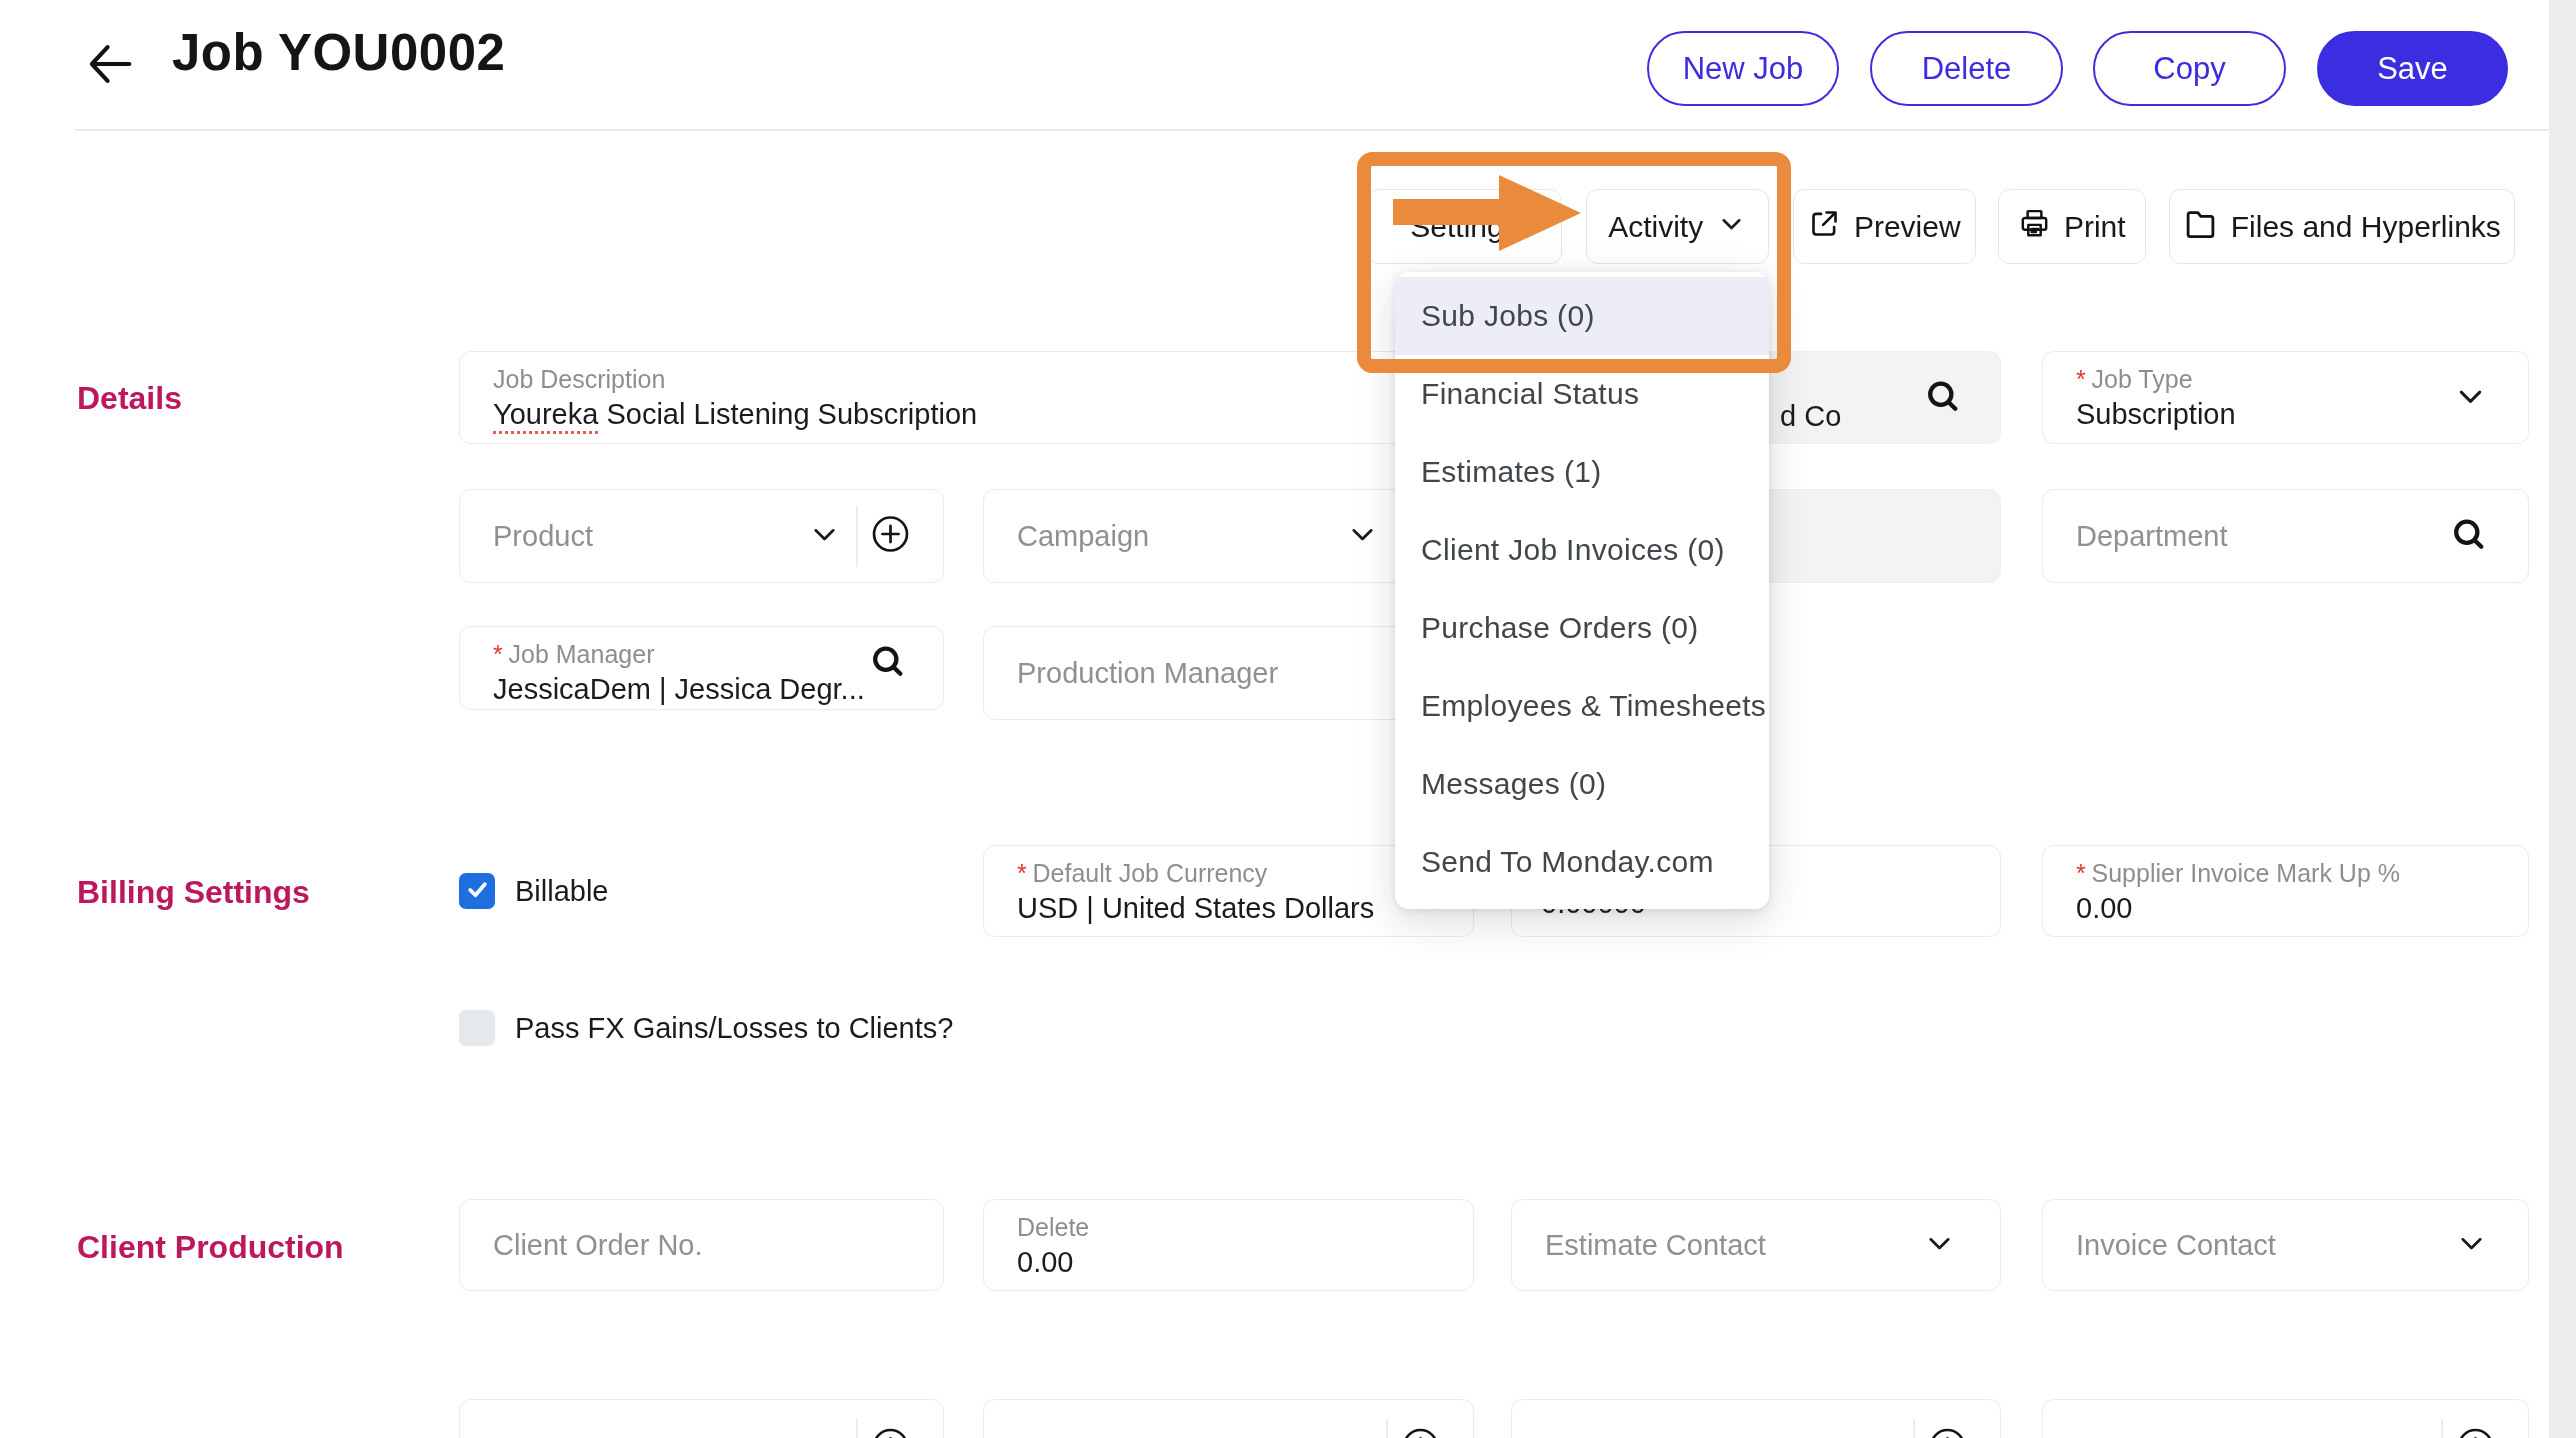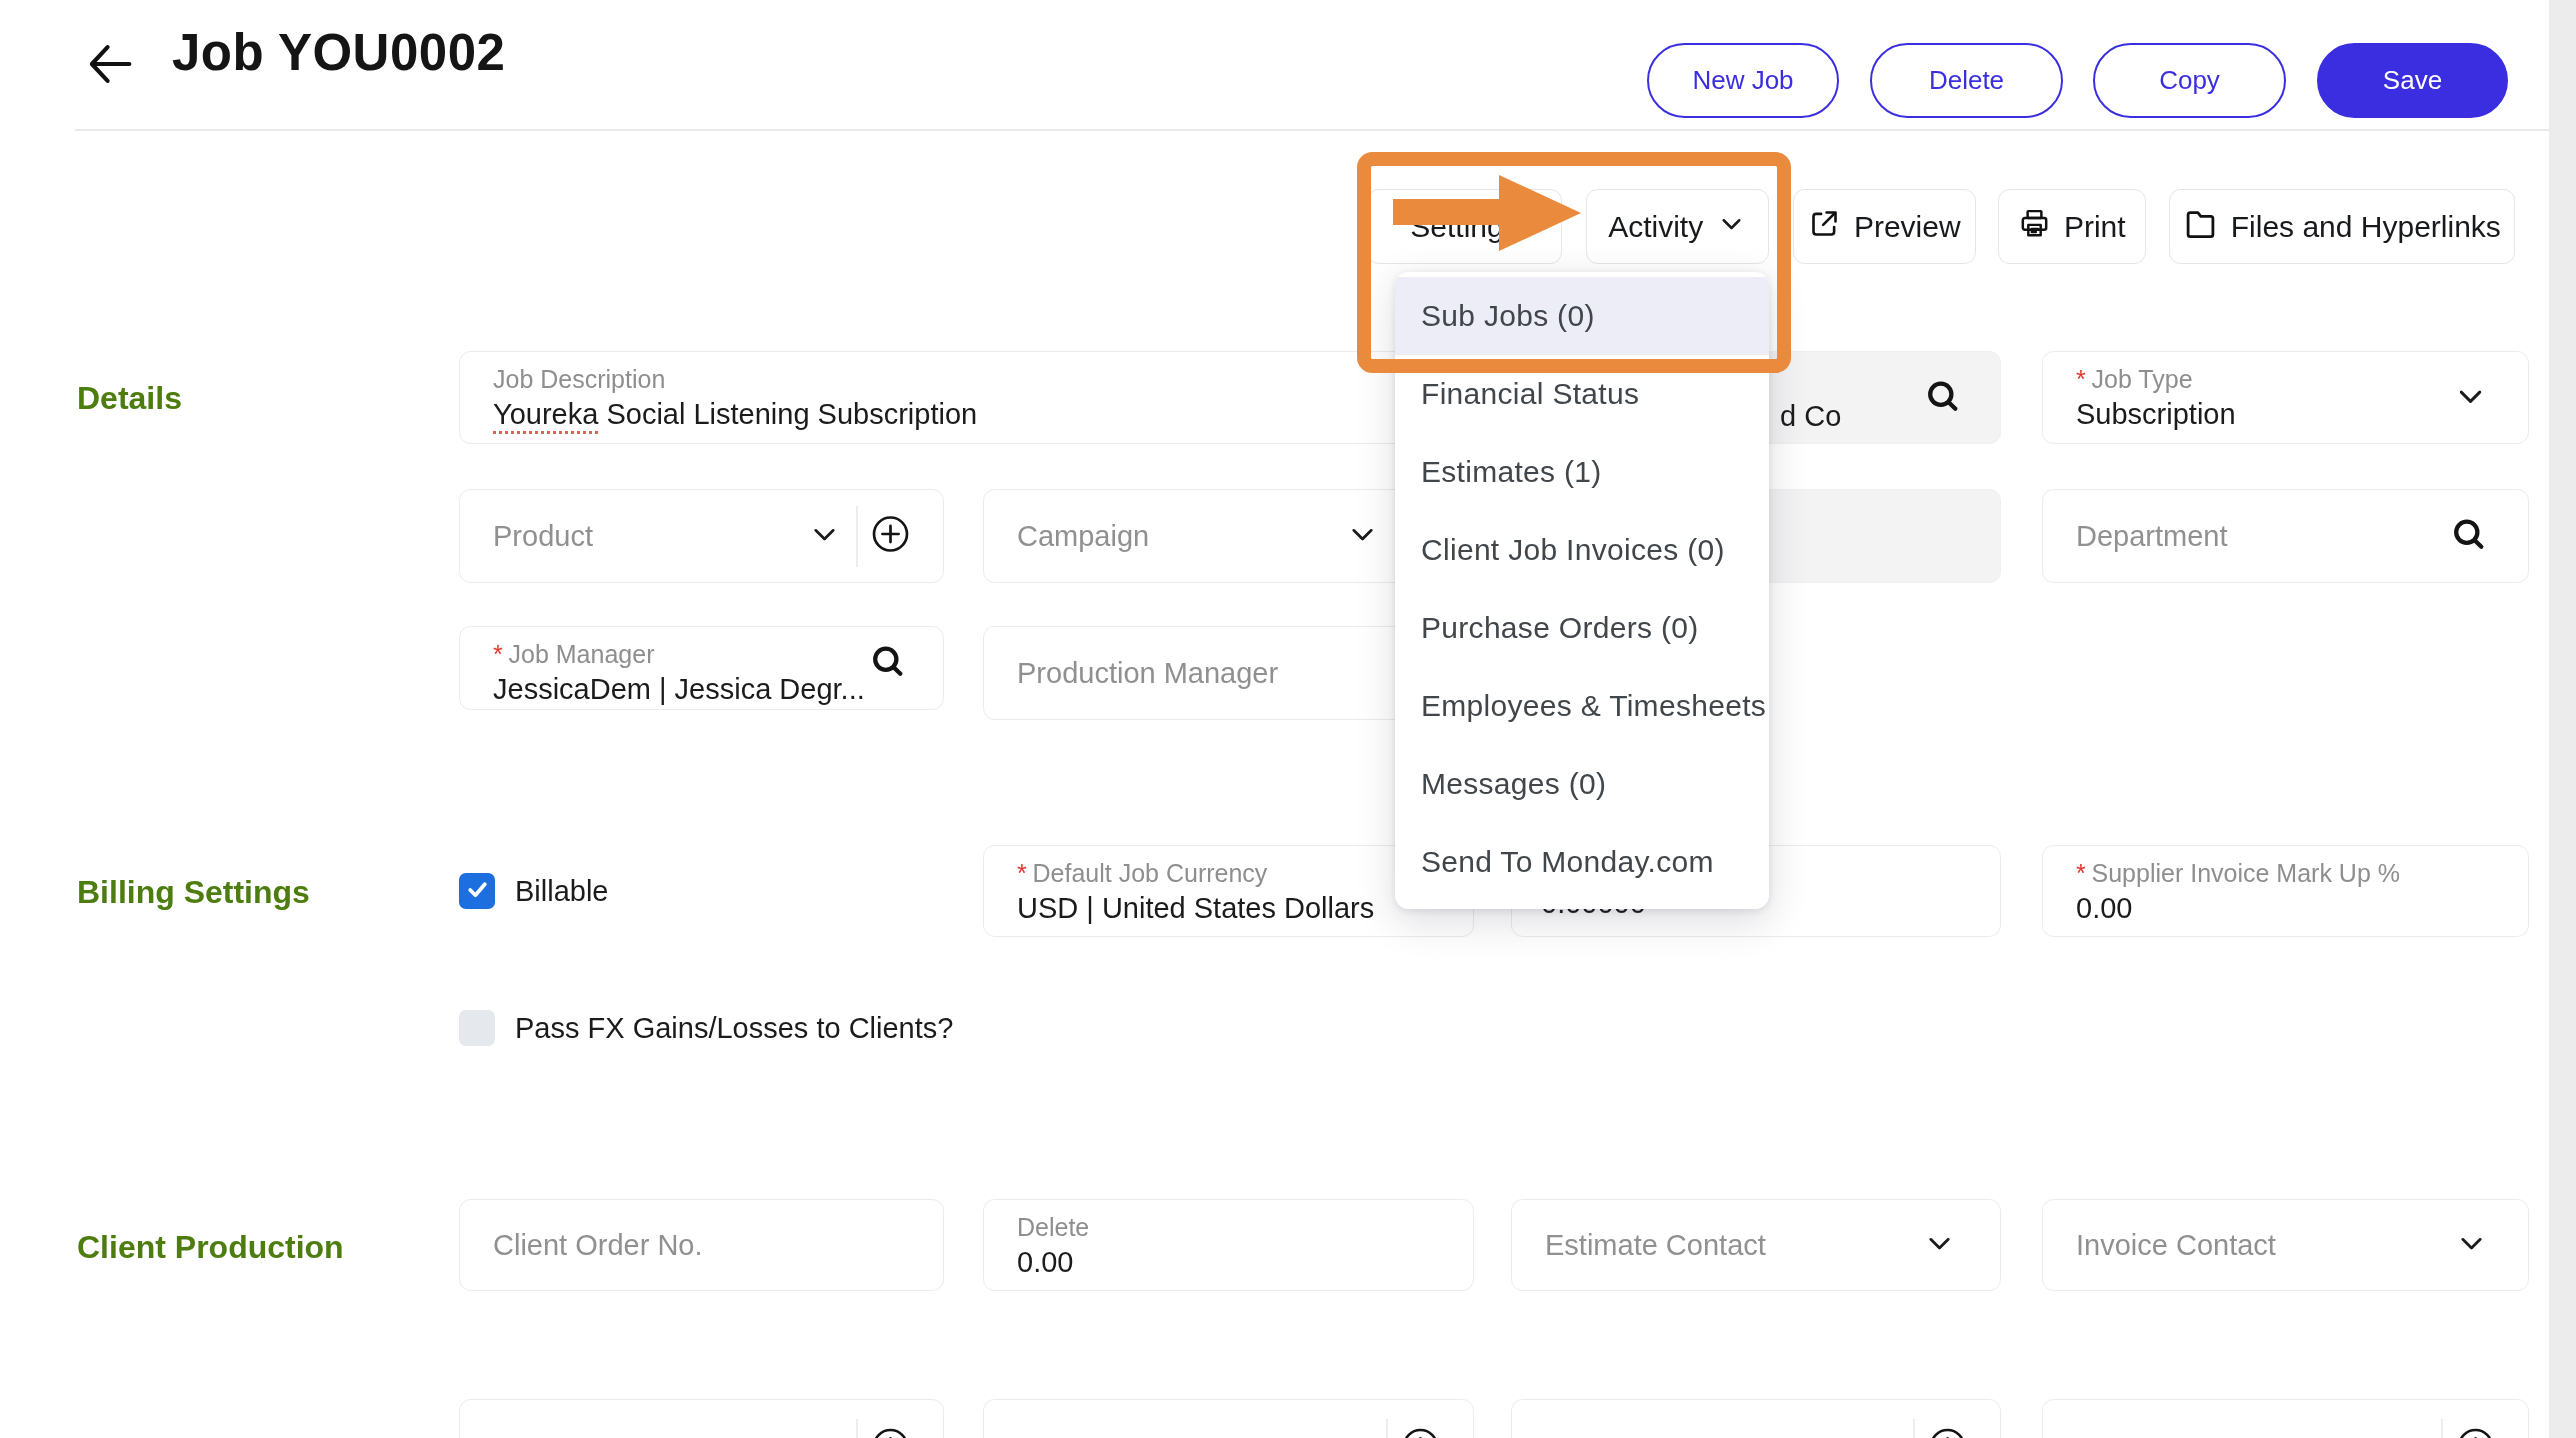--- a/index.html
+++ b/index.html
@@ -3,22 +3,22 @@
 <meta charset="utf-8">
 <style>
   * { margin:0; padding:0; box-sizing:border-box; }
   body { background:#fff; font-family:"Liberation Sans","DejaVu Sans",sans-serif; }
   .screen { position:relative; width:2576px; height:1439px; background:#fff; overflow:hidden; }
 
   
   .back-btn { position:absolute; left:81px; top:35px; width:58px; height:58px; cursor:pointer; }
   .page-title { position:absolute; left:172px; top:23px; font-size:51px; font-weight:700; color:#151515; letter-spacing:0.5px; }
   .pill-btn { position:absolute; top:31px; height:75px; border-radius:38px; border:2.9px solid #3A2EE0;
-              background:#fff; color:#3A2EE0; font-size:26px; display:flex; align-items:center; justify-content:center;
-              cursor:pointer; font-family:inherit;margin-top:12px; }
+              background:#fff; color:#3A2EE0; font-size:31px; display:flex; align-items:center; justify-content:center;
+              cursor:pointer; font-family:inherit; }
   .pill-btn.primary { background:#3A2EE0; color:#fff; border-color:#3A2EE0; }
   .hdr-divider { position:absolute; top:129px; left:75px; right:27px; height:1.9px; background:#e9e9e9; }
 
   
   .tool-btn { position:absolute; top:189px; height:75px; background:#fff; border:1.9px solid #e5e5e5; border-radius:11.6px;
               display:flex; align-items:center; justify-content:center; gap:12.6px; font-size:30px; color:#17191c;
               cursor:pointer; font-family:inherit; }
   .tool-btn svg { flex:0 0 auto; }
 
   
@@ -29,21 +29,21 @@
   .menu-item.hl { background:#EDEDF8; }
 
   
   .anno-rect { position:absolute; left:1357px; top:152px; width:434px; height:221px; border:14.5px solid #E98A3C;
                border-radius:15.5px; z-index:60; pointer-events:none; }
   .anno-arrow-bar { position:absolute; left:1393px; top:199px; width:108px; height:26px; background:#E98A3C; z-index:61; pointer-events:none; }
   .anno-arrow-head { position:absolute; left:1499px; top:175px; width:0; height:0; z-index:61; pointer-events:none;
                border-top:38px solid transparent; border-bottom:38px solid transparent; border-left:82px solid #E98A3C; }
 
   
-  .section-label { position:absolute; left:77px; font-size:32px; font-weight:700; color:#4d7c0f; }
+  .section-label { position:absolute; left:77px; font-size:32px; font-weight:700; color:#be185d; }
   .field { position:absolute; background:#fff; border:1.9px solid #ebebeb; border-radius:11.6px; }
   .field.gray { background:#f3f3f4; border-color:#efefef; }
   .f-label { position:absolute; left:33px; top:12.6px; font-size:25px; color:#8e8e8e; white-space:nowrap; }
   .f-label .req { color:#e0382e; margin-right:5.8px; }
   .f-value { position:absolute; left:33px; top:46px; font-size:29px; color:#1b1b1b; white-space:nowrap; }
   .f-ph { position:absolute; left:33px; top:50%; transform:translateY(-50%); font-size:29px; color:#909090; white-space:nowrap; }
   .icon-right { position:absolute; top:50%; transform:translateY(-50%); }
   .v-div { position:absolute; width:1.9px; background:#ededed; top:15.5px; bottom:15.5px; }
   .misspell { border-bottom:3.9px dotted #e06055; padding-bottom:1px; }
 

